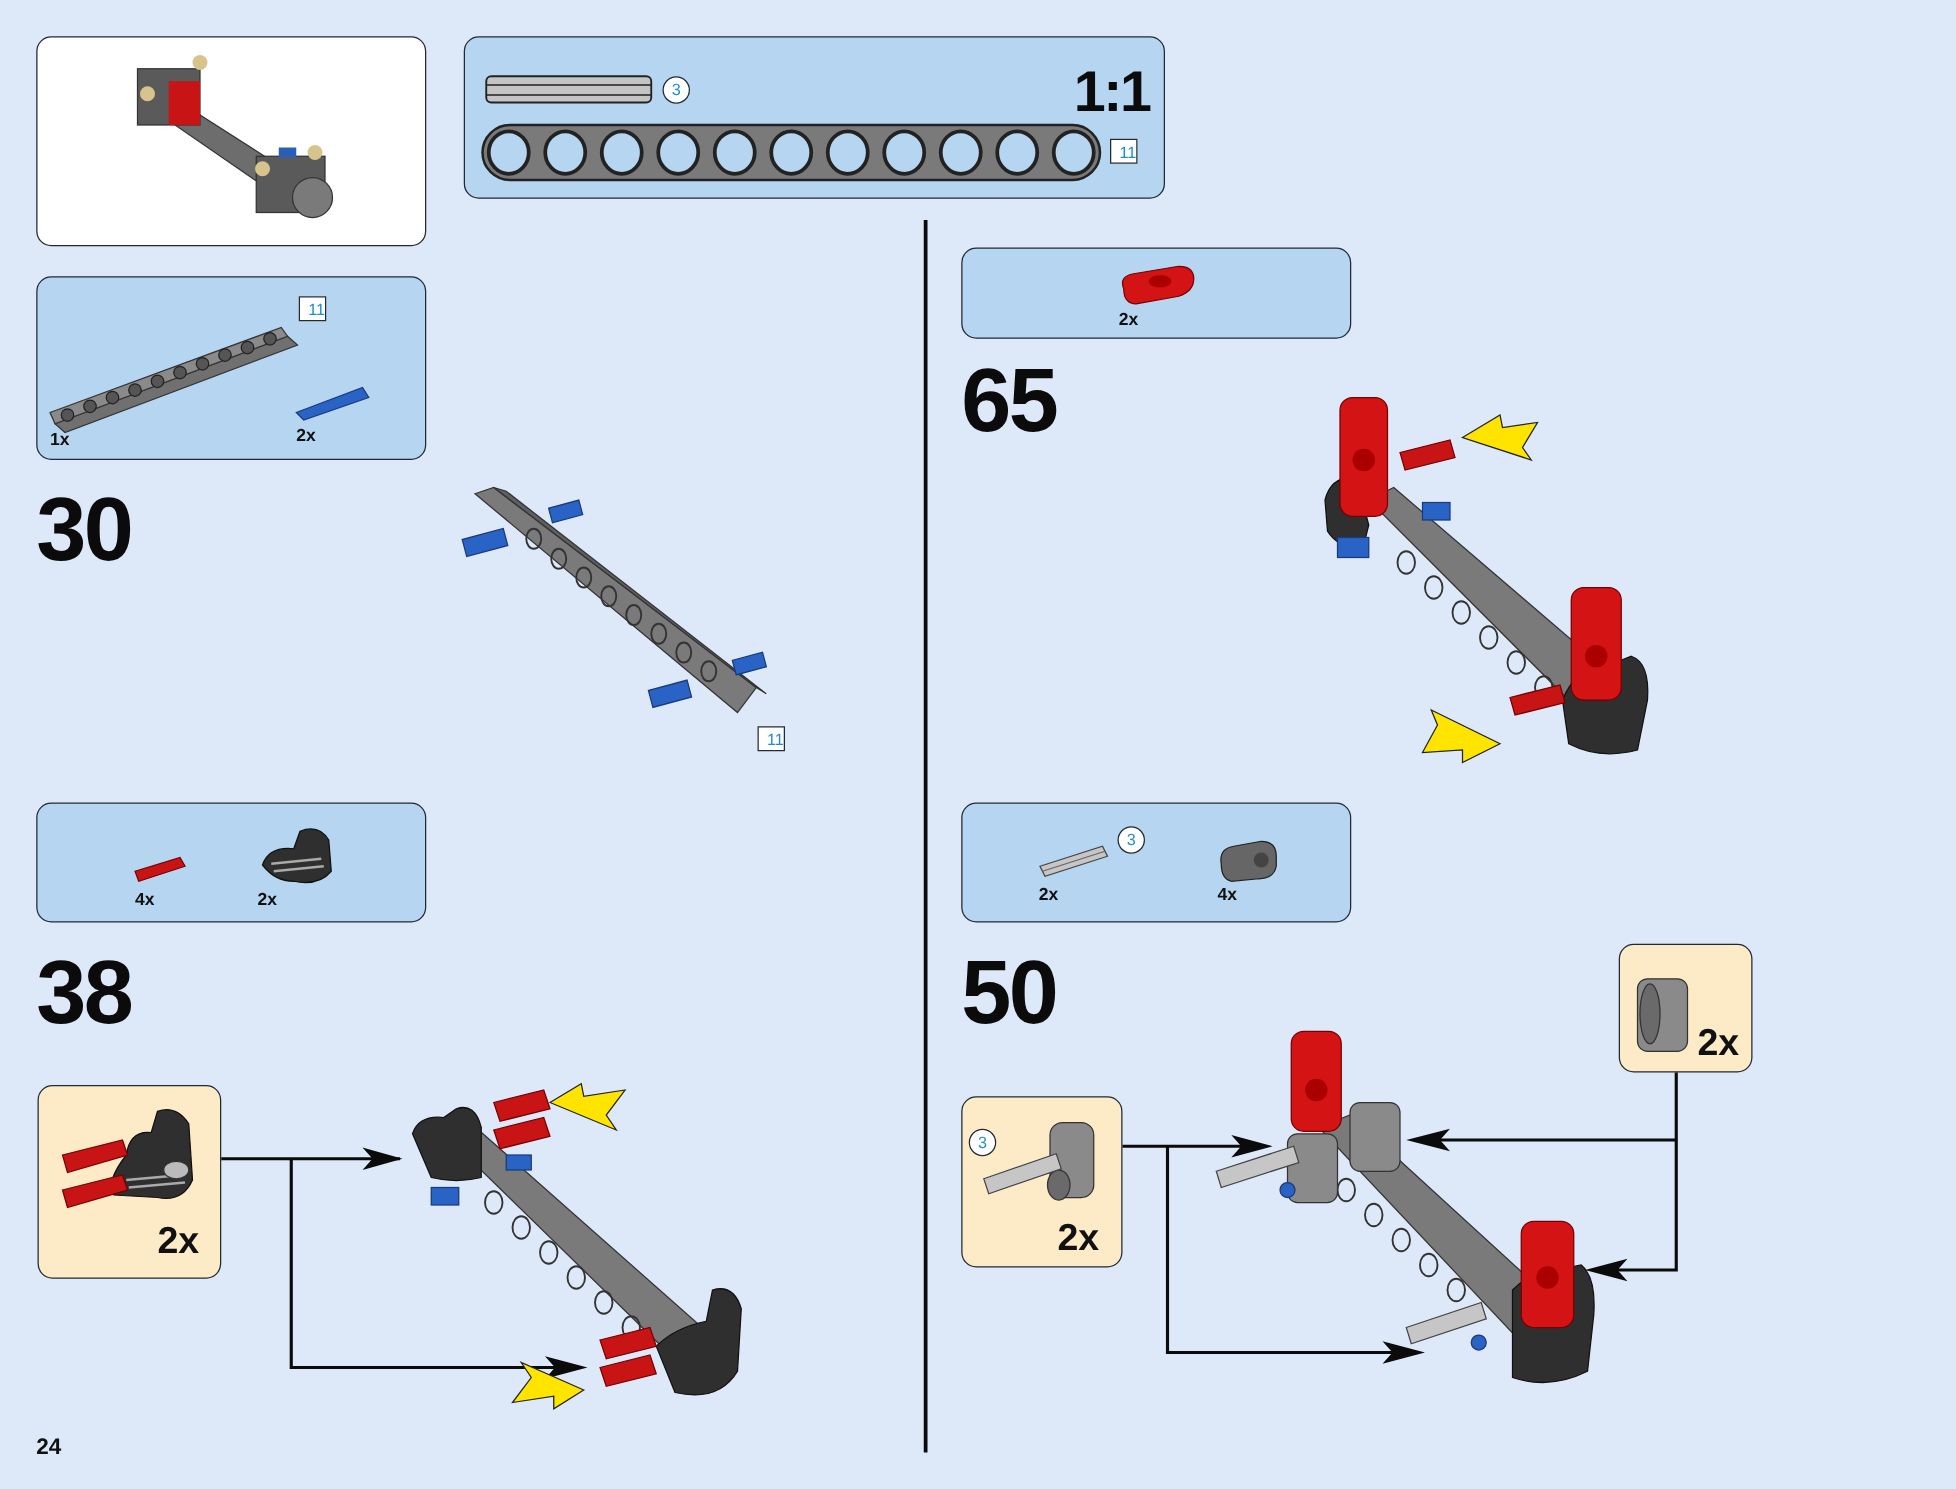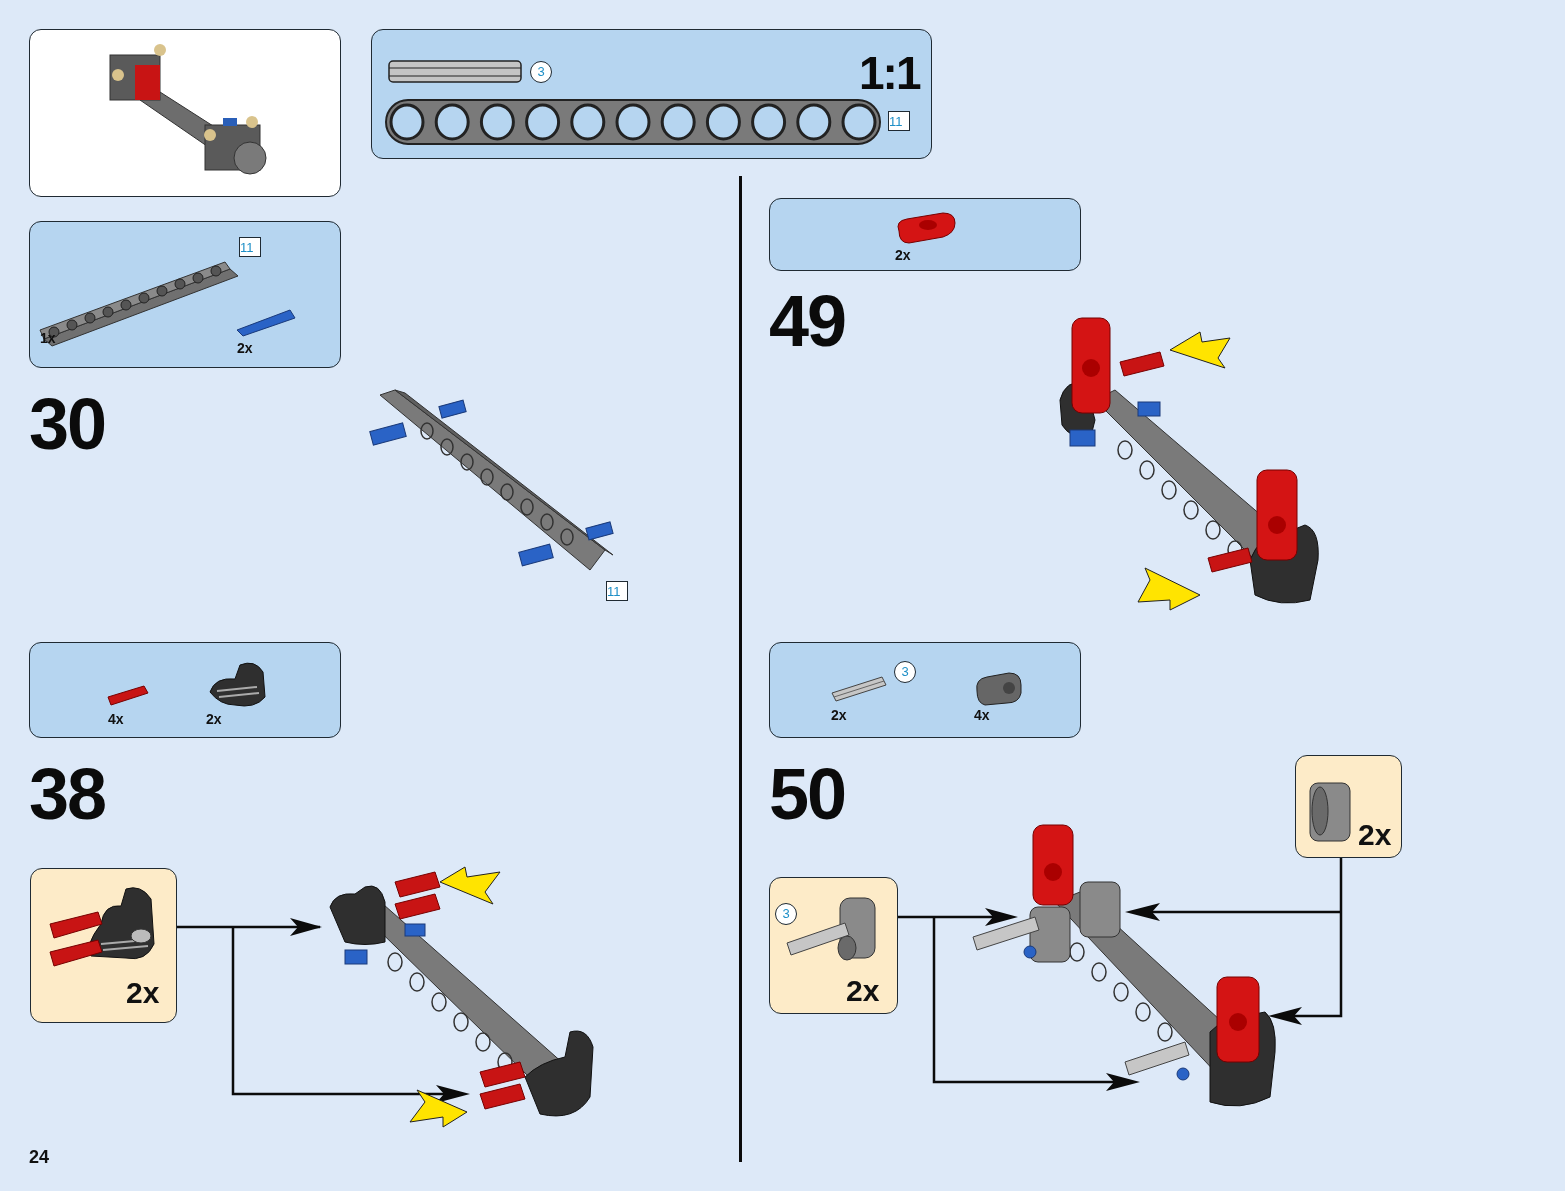--- a/index.html
+++ b/index.html
@@ -15,21 +15,21 @@
     position:absolute; background:#ffffff; border:1.5px solid #1f2a33; border-radius:12px; box-sizing:border-box;
   }
   .box-cream {
     position:absolute; background:#fdebc8; border:1.5px solid #1f2a33; border-radius:12px; box-sizing:border-box;
   }
   .qty { position:absolute; font-weight:bold; font-size:14px; color:#111; }
   .qty-big { position:absolute; font-weight:bold; font-size:30px; color:#111; }
   .step-num { position:absolute; font-weight:bold; font-size:72px; color:#0b0b0b; letter-spacing:-2px; line-height:1; }
   .len-badge {
     position:absolute; width:22px; height:20px; background:#fff; border:1.5px solid #1f2a33;
-    color:#1e8fc7; font-size:13px; text-align:left; line-height:20px; box-sizing:border-box;
+    color:#1e8fc7; font-size:13px; text-align:right; line-height:20px; box-sizing:border-box;
   }
   .len-circle {
     position:absolute; width:22px; height:22px; border-radius:50%; background:#fff; border:1.5px solid #1f2a33;
     color:#1e8fc7; font-size:13px; text-align:center; line-height:20px; box-sizing:border-box;
   }
   .scale-label { position:absolute; font-weight:bold; font-size:46px; color:#0b0b0b; letter-spacing:-2px; line-height:1;text-align:right; }
   .page-num { position:absolute; font-weight:bold; font-size:18px; color:#111; }
   .divider { position:absolute; left:739px; top:176px; width:3px; height:986px; background:#0b0b0b; }
   svg { position:absolute; overflow:visible; }
 </style>
@@ -92,21 +92,21 @@
         <circle cx="122" cy="47" r="5"></circle>
         <circle cx="140" cy="40" r="5"></circle>
       <circle cx="158" cy="34" r="5"></circle>
         <circle cx="176" cy="27" r="5"></circle>
     </g>
   </svg>
   <div class="len-badge" style="left:209px;top:15px;">11</div>
   <svg style="left:205px;top:80px;" width="65" height="35">
     <polygon points="2,28 55,8 60,16 8,34" fill="#2a63c6" stroke="#1a3a7a"></polygon>
   </svg>
-  <div class="qty" style="left:10px;top:108px;">1x</div>
+  <div class="qty" style="left:10px;top:121px;">1x</div>
   <div class="qty" style="left:207px;top:118px;">2x</div>
 </div>
 <div class="step-num" style="left:29px;top:388px;">30</div>
 <svg style="left:365px;top:385px;" width="260" height="200">
   <polygon points="15,10 30,5 240,165 225,185" fill="#7a7a7a" stroke="#333"></polygon>
   <polygon points="30,5 40,8 248,170 240,165" fill="#5f5f5f" stroke="#333"></polygon>
   <g fill="none" stroke="#333" stroke-width="1.5">
     <ellipse cx="62" cy="46" rx="6" ry="8"></ellipse>
       <ellipse cx="82" cy="62" rx="6" ry="8"></ellipse>
       <ellipse cx="102" cy="77" rx="6" ry="8"></ellipse>
@@ -175,21 +175,21 @@
   <polygon points="142,250 118,265 118,255 85,260 100,240 92,228" fill="#ffe400" stroke="#222"></polygon>
 </svg>
 
 <div class="box-blue" style="left:769px;top:198px;width:312px;height:73px;">
   <svg style="left:123px;top:10px;" width="65" height="40">
     <path d="M6,22 Q2,12 14,10 L50,4 Q62,4 62,14 Q62,24 50,28 L16,34 Q6,34 6,22 Z" fill="#d41414" stroke="#700"></path>
     <ellipse cx="35" cy="16" rx="9" ry="5" fill="#a00"></ellipse>
   </svg>
   <div class="qty" style="left:125px;top:48px;">2x</div>
 </div>
-<div class="step-num" style="left:769px;top:285px;">49</div>
+<div class="step-num" style="left:769px;top:285px;">65</div>
 <svg style="left:1050px;top:310px;" width="280" height="300">
   <polygon points="45,90 65,80 240,230 215,260" fill="#7a7a7a" stroke="#333"></polygon>
   <g fill="none" stroke="#333" stroke-width="1.5">
     <ellipse cx="75" cy="140" rx="7" ry="9"></ellipse>
       <ellipse cx="97" cy="160" rx="7" ry="9"></ellipse>
       <ellipse cx="119" cy="180" rx="7" ry="9"></ellipse>
     <ellipse cx="141" cy="200" rx="7" ry="9"></ellipse>
       <ellipse cx="163" cy="220" rx="7" ry="9"></ellipse>
       <ellipse cx="185" cy="240" rx="7" ry="9"></ellipse>
   </g>

